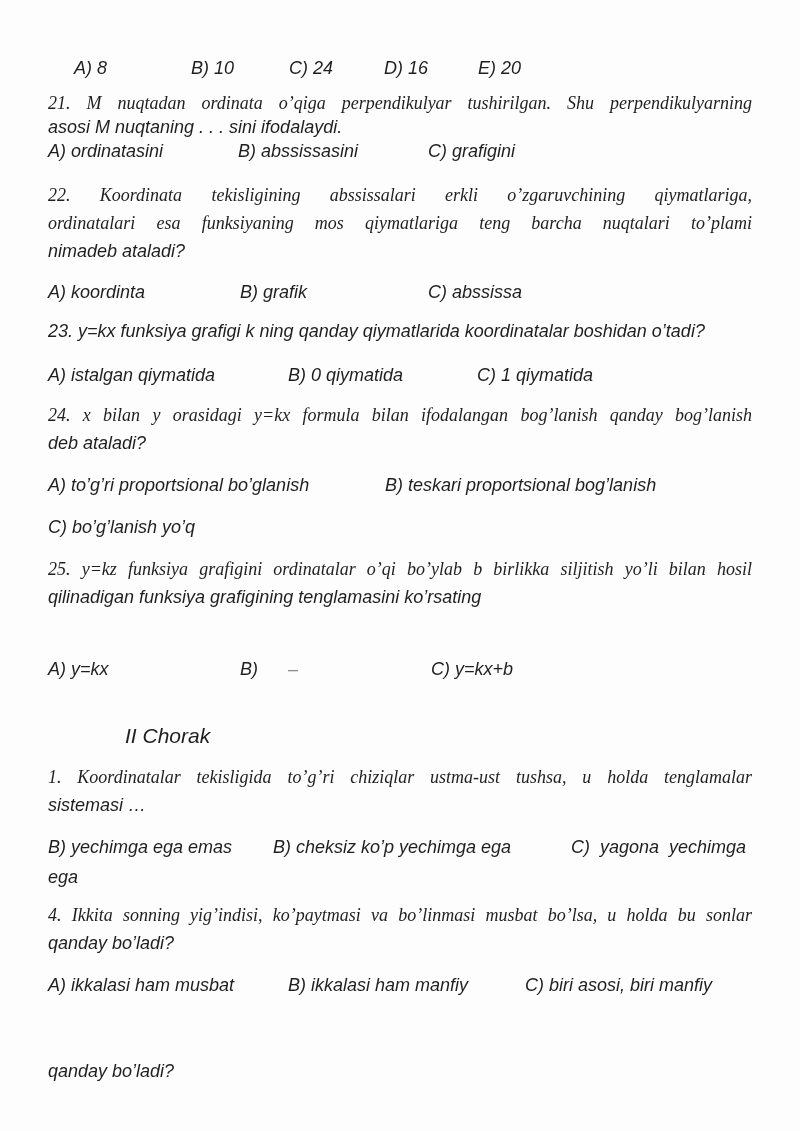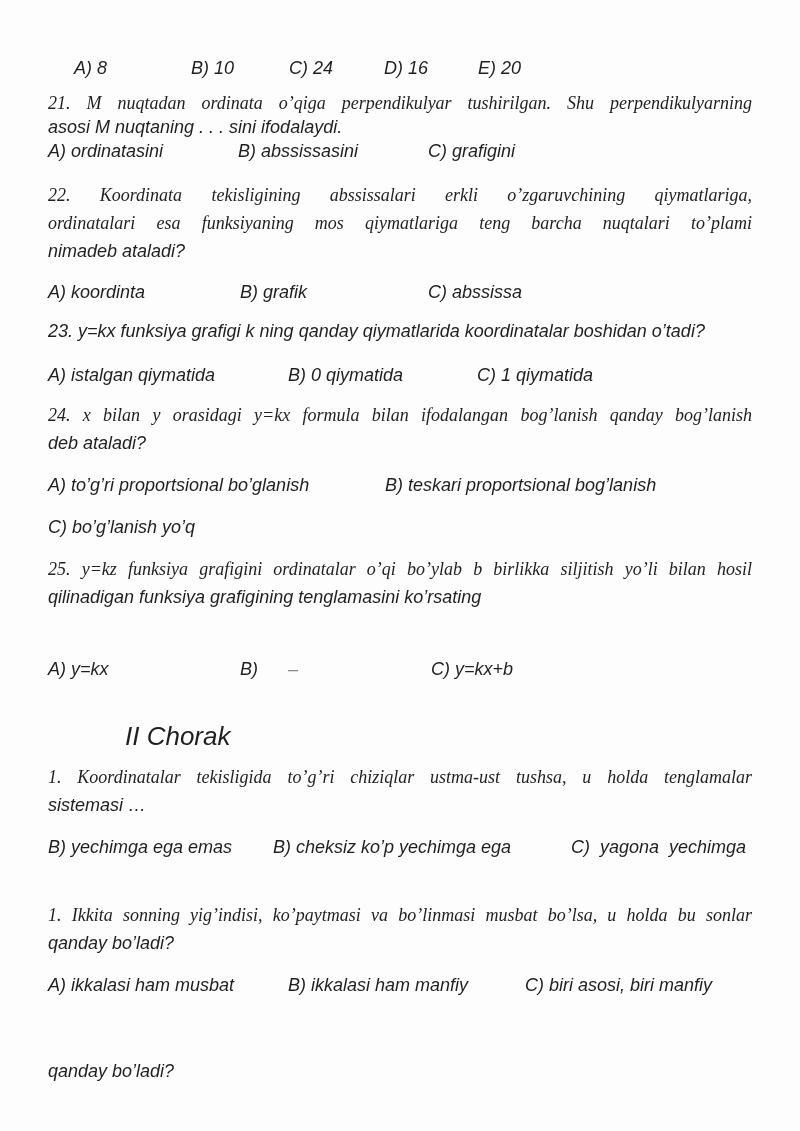--- a/index.html
+++ b/index.html
@@ -37,21 +37,21 @@
     height: 28px;
   }
   .row span {
     position: absolute;
     white-space: pre;
     top: 0;
   }
   .section-title {
     position: absolute;
     left: 125px;
-    font-size: 26px;
+    font-size: 21px;
   }
   .dash {
     color: #8a8a8a;
   }
 </style>
 </head>
 <body>
 
 <div class="page">
 
@@ -108,22 +108,25 @@
 
   <div class="section-title" style="top:722px">II  Chorak</div>
 
   <div class="line just" style="top:763px">1.  Koordinatalar tekisligida to’g’ri chiziqlar ustma-ust tushsa, u holda tenglamalar</div>
   <div class="line" style="top:791px">sistemasi …</div>
   <div class="row" style="top:833px">
     <span style="left:48px">B) yechimga ega emas</span>
     <span style="left:273px">B) cheksiz ko’p yechimga ega</span>
     <span style="left:571px" style2="">C)  yagona  yechimga</span>
   </div>
+  <div class="row" style="top:863px">
+    <span style="left:48px">ega</span>
+  </div>
 
-  <div class="line just" style="top:901px">1. Ikkita sonning yig’indisi, ko’paytmasi va bo’linmasi musbat bo’lsa, u holda bu sonlar</div>
+  <div class="line just" style="top:901px">4. Ikkita sonning yig’indisi, ko’paytmasi va bo’linmasi musbat bo’lsa, u holda bu sonlar</div>
   <div class="line" style="top:929px">qanday bo’ladi?</div>
   <div class="row" style="top:971px">
     <span style="left:48px">A) ikkalasi ham musbat</span>
     <span style="left:288px">B) ikkalasi ham manfiy</span>
     <span style="left:525px">C) biri asosi, biri manfiy</span>
   </div>
 
   <div class="line" style="top:1057px">qanday bo’ladi?</div>
 
 </div>

